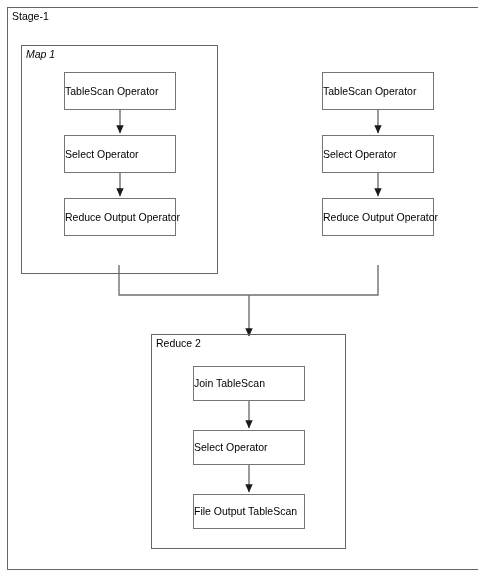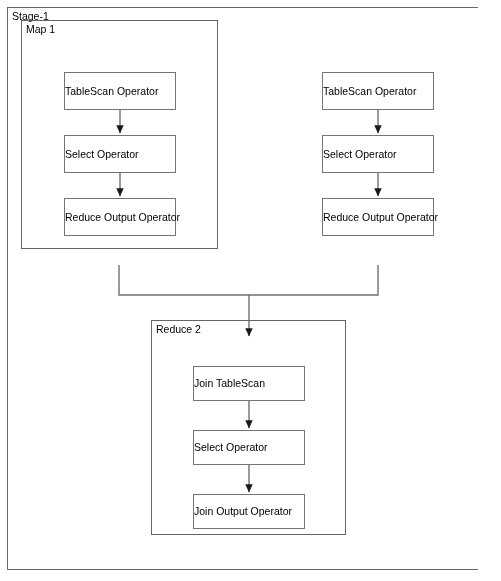--- a/index.html
+++ b/index.html
@@ -90,21 +90,21 @@
       <polyline points="378,265 378,295 249,295"></polyline>
 
       <line x1="249" y1="295" x2="249" y2="336" marker-end="url(#arrowhead)"></line>
     </g>
   </svg>
 
   <div class="group" style="left:7px; top:7px; width:486px; height:563px;">
     <span class="group-label">Stage-1</span>
   </div>
 
-  <div class="group" style="left:21px; top:20px; width:197px; height:229px;">
+  <div class="group" style="left:21px; top:45px; width:197px; height:229px;font-style:italic;">
     <span class="group-label">Map 1</span>
   </div>
   <div class="opbox" style="left:64px; top:72px; width:112px; height:38px;">
     <span class="opbox-label">TableScan Operator</span>
   </div>
   <div class="opbox" style="left:64px; top:135px; width:112px; height:38px;">
     <span class="opbox-label">Select Operator</span>
   </div>
   <div class="opbox" style="left:64px; top:198px; width:112px; height:38px;">
     <span class="opbox-label">Reduce Output Operator</span>
@@ -113,26 +113,26 @@
   <div class="opbox" style="left:322px; top:72px; width:112px; height:38px;">
     <span class="opbox-label">TableScan Operator</span>
   </div>
   <div class="opbox" style="left:322px; top:135px; width:112px; height:38px;">
     <span class="opbox-label">Select Operator</span>
   </div>
   <div class="opbox" style="left:322px; top:198px; width:112px; height:38px;">
     <span class="opbox-label">Reduce Output Operator</span>
   </div>
 
-  <div class="group" style="left:151px; top:320px; width:195px; height:215px;">
+  <div class="group" style="left:151px; top:334px; width:195px; height:215px;">
     <span class="group-label">Reduce 2</span>
   </div>
   <div class="opbox" style="left:193px; top:366px; width:112px; height:35px;">
     <span class="opbox-label">Join TableScan</span>
   </div>
   <div class="opbox" style="left:193px; top:430px; width:112px; height:35px;">
     <span class="opbox-label">Select Operator</span>
   </div>
   <div class="opbox" style="left:193px; top:494px; width:112px; height:35px;">
-    <span class="opbox-label">Join Output Operator</span>
+    <span class="opbox-label">File Output TableScan</span>
   </div>
 
 </div>
 
 </body></html>

